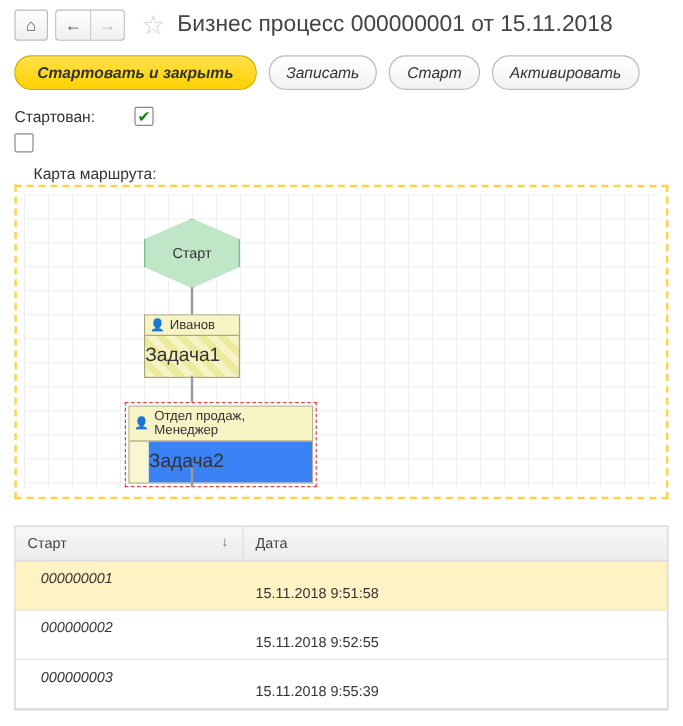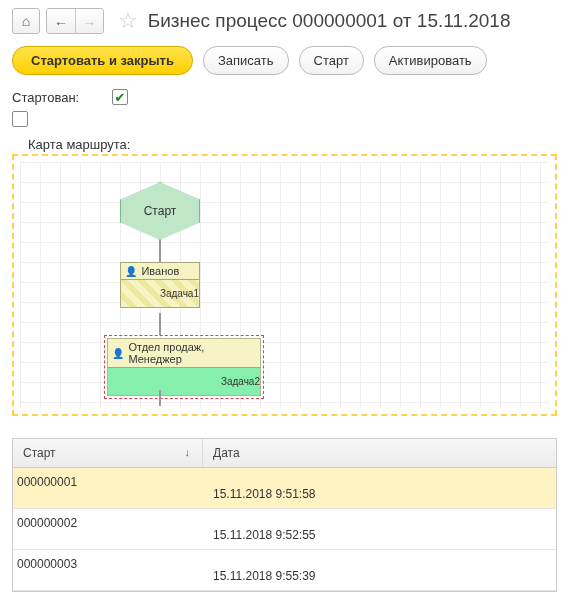--- a/index.html
+++ b/index.html
@@ -71,20 +71,21 @@
     margin-bottom: 14px;
   }
   .btn {
     border: 1px solid #bbb;
     background: linear-gradient(#fff,#f2f2f2);
     border-radius: 14px;
     padding: 6px 14px;
     cursor: pointer;
     font-size: 13px;
     color: #333;
+    font-style: italic;
   }
   .btn-primary {
     background: linear-gradient(#ffe24a,#ffd100);
     border-color: #d4ac00;
     font-weight: bold;
     padding: 6px 18px;
   }
 
   
   .status-row {
@@ -154,25 +155,25 @@
     background: #f6f4c4;
     border-bottom: 1px solid #a9a87a;
     display: flex;
     align-items: center;
     padding: 2px 4px;
     gap: 4px;
     font-size: 11px;
   }
   .pin { font-size: 10px; }
   .task-body {
-    font-size: 10px;
+    font-size: 16px;
     padding: 8px 0;
-    text-align: right;
-  }
-  .task-body.plain { background: #86efac; }
+    text-align: left;
+  }
+  .task-body.plain { background: #3b82f6; margin-left: 16px; }
 
   .task2-wrap {
     position: absolute;
     border: 1px dashed #d44;
     padding: 2px;
   }
   .task2-inner { border: 1px solid #b6b48a; background: #f9f6d4; }
 
   
   .tbl {
@@ -201,21 +202,21 @@
   }
   .tr {
     display: flex;
     border-bottom: 1px solid #e3e3e3;
     font-size: 12px;
   }
   .tr.selected { background: #fff3c4; }
   .td {
     padding: 7px 10px;
   }
-  .td:first-child { width: 190px; padding-left: 4px; }
+  .td:first-child { width: 190px; padding-left: 21px; font-style: italic; }
   .td:last-child { flex: 1; margin-top: 12px; }
 </style>
 </head>
 <body>
 
 <div class="window">
 
   <div class="header">
     <div class="icon-btn">
       <span>⌂</span>

